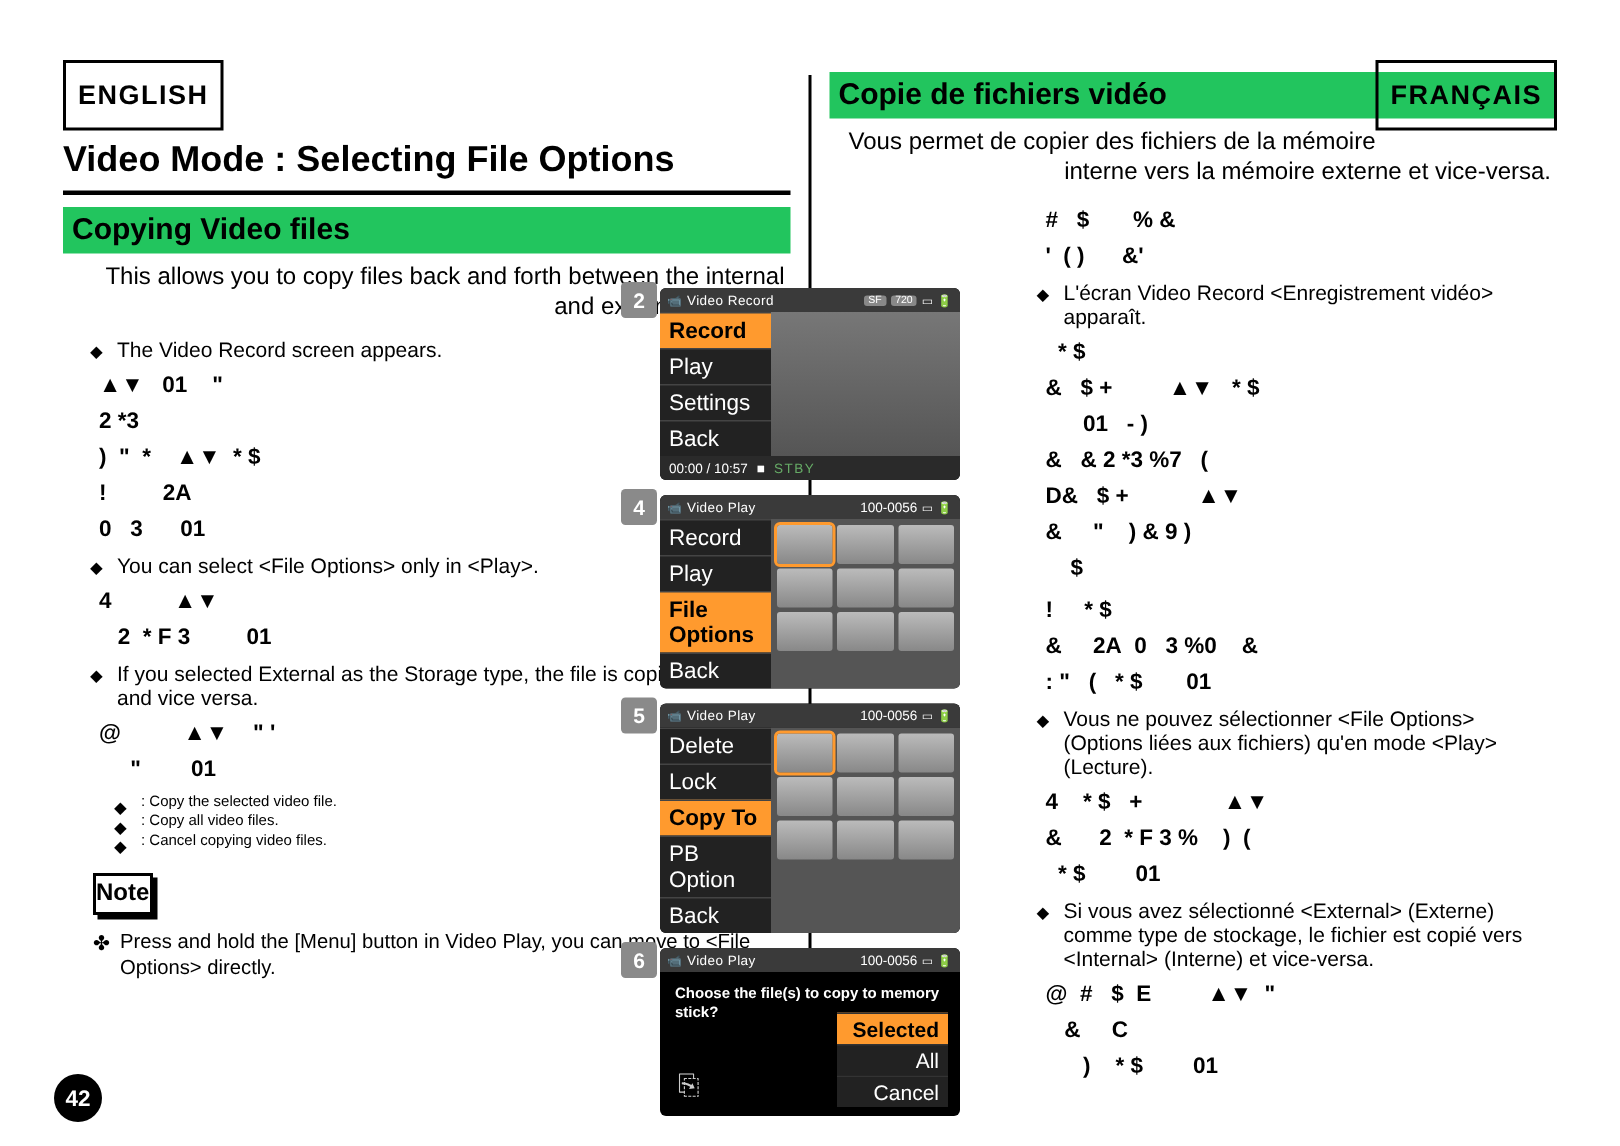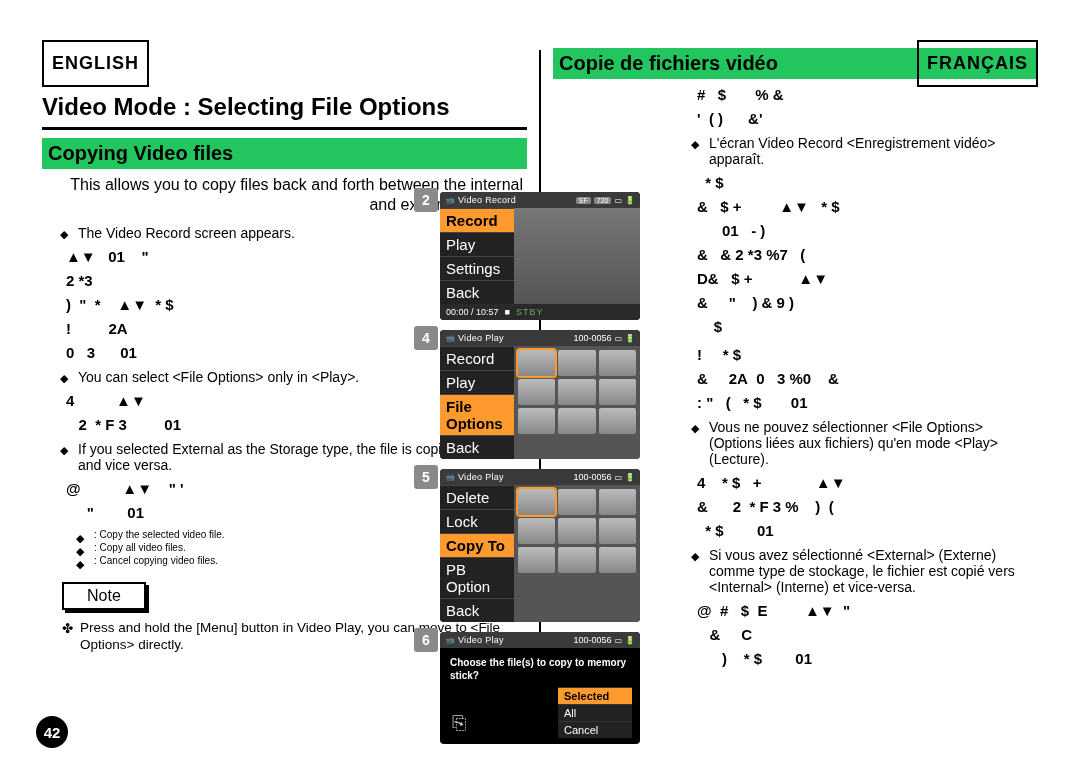--- a/index.html
+++ b/index.html
@@ -86,25 +86,26 @@
     position: absolute;
     left: -18px;
     font-size: 11px;
     top: 3px;
   }
   .arrows {
     display: inline-block;
   }
   .notebox {
     display: inline-block;
-    padding: 3px 23px;
+    padding: 3px 0;
     border: 2px solid #000;
     box-shadow: 3px 3px 0 #000;
     font-size: 16px;
     margin: 14px 0 6px 20px;
+    font-weight: bold;
   }
   .note-bullet {
     margin: 4px 0 2px 38px;
     font-size: 13.5px;
     position: relative;
     line-height: 1.25;
   }
   .note-bullet::before {
     content: "✤";
     position: absolute;
@@ -226,23 +227,24 @@
     line-height: 1.3;
   }
   .dialog .dopts {
     position: absolute;
     right: 8px;
     bottom: 6px;
     width: 74px;
   }
   .dialog .dopts div {
     padding: 2px 6px;
-    font-size: 11px;
+    font-size: 14px;
     border-top: 1px solid #333;
     background: #222;
+    text-align: right;
   }
   .dialog .dopts .hl { background: #ff9a2e; color: #000; font-weight: bold; }
   .dialog .dicon {
     position: absolute;
     left: 12px;
     bottom: 10px;
     font-size: 18px;
     color: #ccc;
   }
   .placeholder-text {
@@ -293,20 +295,21 @@
 
     <div class="pagenum left">42</div>
   </div>
 
   <div class="vdivider"></div>
 
   <div class="col">
     <div class="lang right">FRANÇAIS</div>
     <div style="clear:none"></div>
     <div class="subbar">Copie de fichiers vidéo</div>
+    <div class="para">Vous permet de copier des fichiers de la mémoire interne vers la mémoire externe et vice-versa.</div>
 
     <div style="margin-left:120px">
       <div class="step placeholder-text">
         #&nbsp;&nbsp;&nbsp;$&nbsp;&nbsp;&nbsp;&nbsp;&nbsp;&nbsp;&nbsp;% &amp;<br>
         ' &nbsp;( )&nbsp;&nbsp;&nbsp;&nbsp;&nbsp;&nbsp;&amp;'
       </div>
       <div class="bullet">L'écran Video Record &lt;Enregistrement vidéo&gt; apparaît.</div>
 
       <div class="step placeholder-text">
         &nbsp;&nbsp;* $<br>

